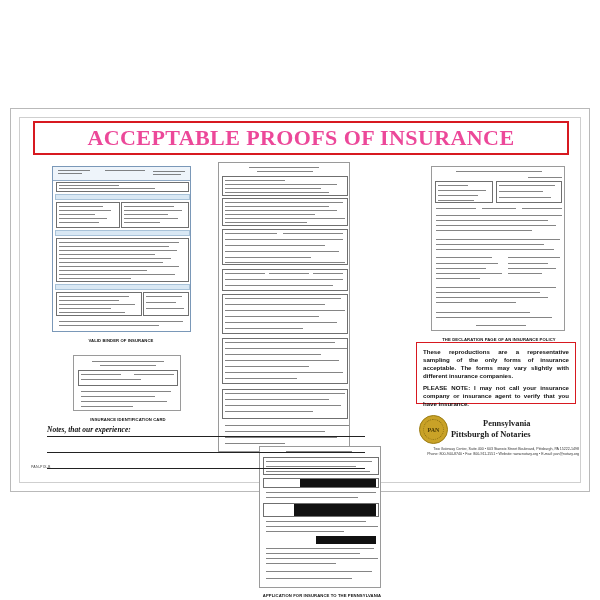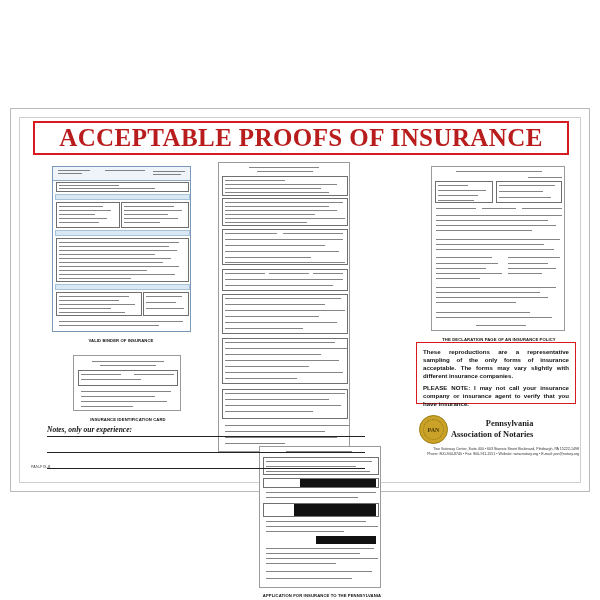--- a/index.html
+++ b/index.html
@@ -48,23 +48,23 @@
     border: 2px solid #d71920;
     background: #ffffff;
     box-sizing: border-box;
     display: flex;
     align-items: center;
     justify-content: center;
   }
   .title-text {
     font-family: "Liberation Serif", serif;
     font-weight: bold;
-    font-size: 25px;
+    font-size: 22px;
     letter-spacing: 0.4px;
-    color: #b91c1c;
+    color: #ec4899;
     white-space: nowrap;
   }
   
   .doc {
     position: absolute;
     background: #ffffff;
     border: 1px solid #9a9a9a;
     box-sizing: border-box;
     overflow: hidden;
   }
@@ -449,37 +449,37 @@
         <div class="ln" style="left:7px;top:23px;width:60px;"></div>
         <div class="ln" style="left:60px;top:18px;width:40px;"></div>
         <div class="ln" style="left:7px;top:35px;width:90px;"></div>
         <div class="ln" style="left:7px;top:40px;width:74px;"></div>
         <div class="ln" style="left:7px;top:45px;width:86px;"></div>
         <div class="ln" style="left:7px;top:50px;width:52px;"></div>
       </div>
     </div>
     <div class="caption cap-idcard">INSURANCE IDENTIFICATION CARD</div>
 
-    <div class="notes-label">Notes, only our experience:</div>
+    <div class="notes-label">Notes, that our experience:</div>
     <div class="notes-line" style="top:327px;"></div>
     <div class="notes-line" style="top:343px;"></div>
     <div class="notes-line" style="top:359px;"></div>
 
     <div class="callout">
       <p>These reproductions are a representative sampling of the only forms of insurance acceptable. The forms may vary slightly with different insurance companies.</p>
       <p>PLEASE NOTE: I may not call your insurance company or insurance agent to verify that you have insurance.</p>
     </div>
 
     <div class="logo-wrap">
       <div class="seal">
         <span class="seal-text">PAN</span>
       </div>
       <div class="org-name">
         <span>Pennsylvania</span><br>
-        <span>Association of Notaries</span>
+        <span>Pittsburgh of Notaries</span>
       </div>
       <div class="org-addr">
         <span>Two Gateway Center, Suite 400  •  603 Stanwix Street Boulevard, Pittsburgh, PA 15222-1498</span><br>
         <span>Phone: 800-944-8740  •  Fax: 800-911-1551  •  Website: www.notary.org  •  E-mail: pan@notary.org</span>
       </div>
     </div>
 
     <div class="sheet-code">PAN-PIX-B</div>
 
   </div>

